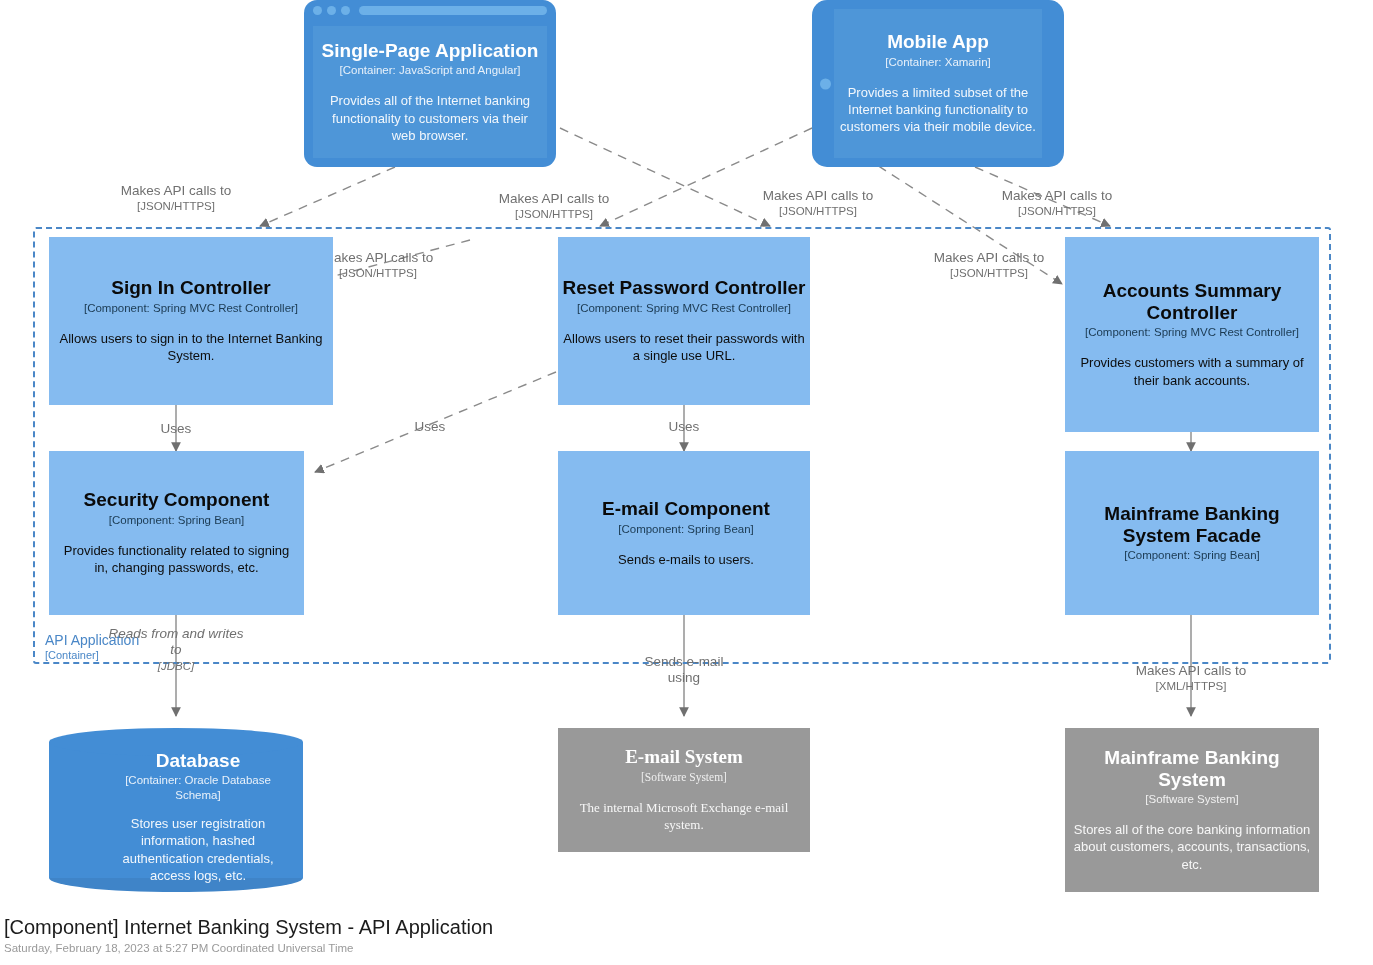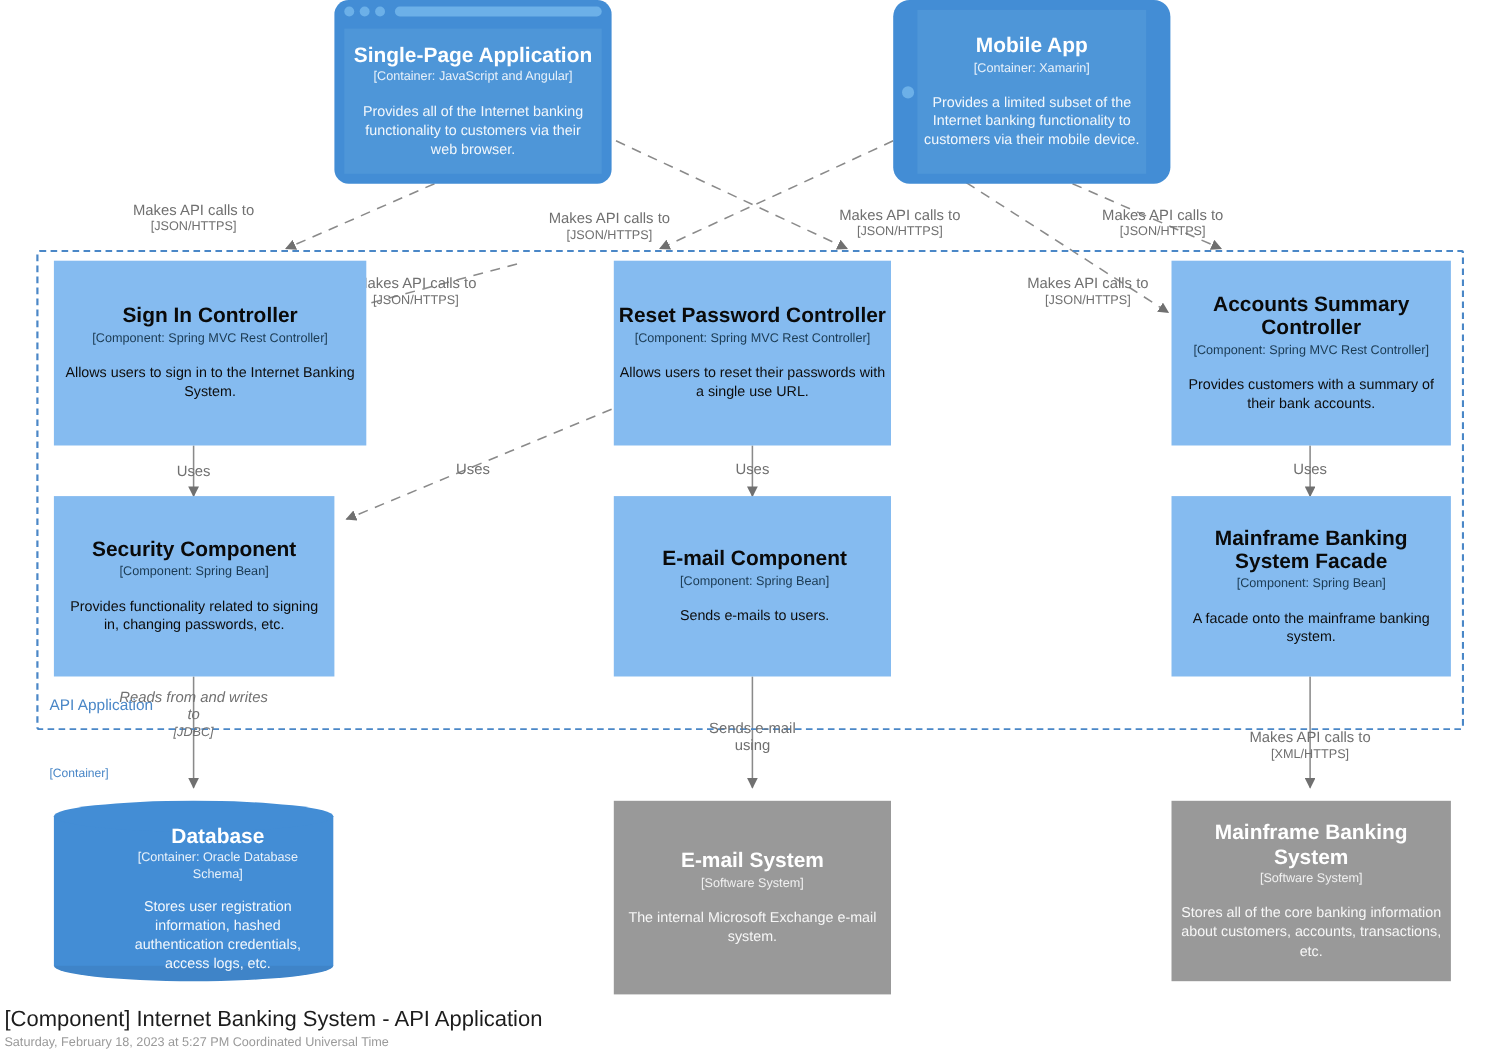--- a/index.html
+++ b/index.html
@@ -101,21 +101,21 @@
     position: absolute;
     left: 33px; top: 227px; width: 1298px; height: 437px;
     border: 2px dashed #4a87c7;
     border-radius: 3px;
   }
   #boundary-label {
     position: absolute; left: 45px; top: 633px;
     line-height: 1.12;
   }
   #boundary-label .bname { font-size: 14px; color: #4a87c7; }
-  #boundary-label .btech { font-size: 11px; color: #4a87c7; margin-top: 48px; }
+  #boundary-label .btech { font-size: 11px; color: #4a87c7; }
 
   
   .elabel {
     position: absolute;
     text-align: center;
     color: #707070;
     line-height: 1.22;
     white-space: nowrap;
   }
   .elabel .lt { font-size: 13.5px; }
@@ -263,56 +263,55 @@
     <div class="tech">[Component: Spring MVC Rest Controller]</div>
     <div class="desc">Allows users to sign in to the Internet Banking System.</div>
   </div>
 
   <div class="node c-component" style="left:558px; top:237px; width:252px; height:168px; padding:0 2px;">
     <div class="title">Reset Password Controller</div>
     <div class="tech">[Component: Spring MVC Rest Controller]</div>
     <div class="desc">Allows users to reset their passwords with a single use URL.</div>
   </div>
 
-  <div class="node c-component" style="left:1065px; top:237px; width:254px; height:168px;">
+  <div class="node c-component" style="left:1065px; top:237px; width:254px; height:195px;">
     <div class="title wrap" style="max-width:215px;">Accounts Summary Controller</div>
     <div class="tech">[Component: Spring MVC Rest Controller]</div>
     <div class="desc">Provides customers with a summary of their bank accounts.</div>
   </div>
 
   <div class="node c-component" style="left:49px; top:451px; width:255px; height:164px;">
     <div class="title">Security Component</div>
     <div class="tech">[Component: Spring Bean]</div>
     <div class="desc">Provides functionality related to signing in, changing passwords, etc.</div>
   </div>
 
   <div class="node c-component" style="left:558px; top:451px; width:252px; height:164px;padding-left:12px;">
     <div class="title">E-mail Component</div>
     <div class="tech">[Component: Spring Bean]</div>
     <div class="desc">Sends e-mails to users.</div>
   </div>
 
   <div class="node c-component" style="left:1065px; top:451px; width:254px; height:164px;">
     <div class="title wrap" style="max-width:205px;">Mainframe Banking System Facade</div>
     <div class="tech">[Component: Spring Bean]</div>
-    <div class="desc">A facade onto the mainframe banking system.</div>
   </div>
 
   <div class="node cylinder" style="left:49px; top:728px; width:254px; height:164px;">
     <div class="cyl-bot"></div>
     <div class="cyl-body"></div>
     <div class="cyl-top"></div>
     <div class="cyl-content c-container" style="background:transparent;margin-left:44px;">
       <div class="title">Database</div>
       <div class="tech">[Container: Oracle Database Schema]</div>
       <div class="desc" style="margin-top:12px;">Stores user registration information, hashed authentication credentials, access logs, etc.</div>
     </div>
   </div>
 
-  <div class="node c-external" style="left:558px; top:728px; width:252px; height:176px;">
+  <div class="node c-external" style="left:558px; top:728px; width:252px; height:124px;font-family:Liberation Serif, serif;">
     <div class="title">E-mail System</div>
     <div class="tech">[Software System]</div>
     <div class="desc">The internal Microsoft Exchange e-mail system.</div>
   </div>
 
   <div class="node c-external" style="left:1065px; top:728px; width:254px; height:164px;text-align:center;">
     <div class="title wrap" style="max-width:210px;">Mainframe Banking System</div>
     <div class="tech">[Software System]</div>
     <div class="desc">Stores all of the core banking information about customers, accounts, transactions, etc.</div>
   </div>

